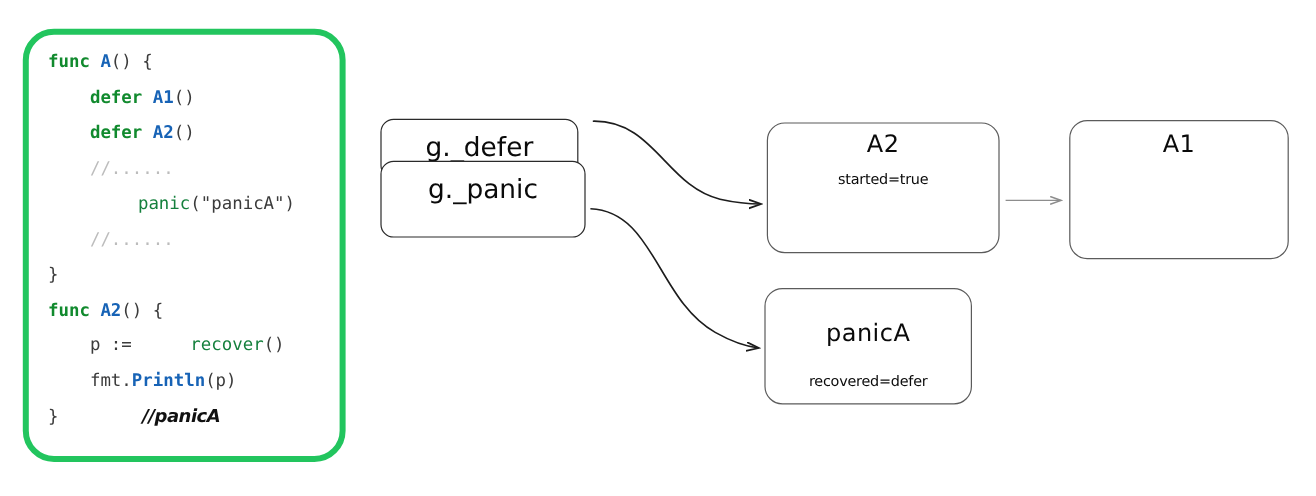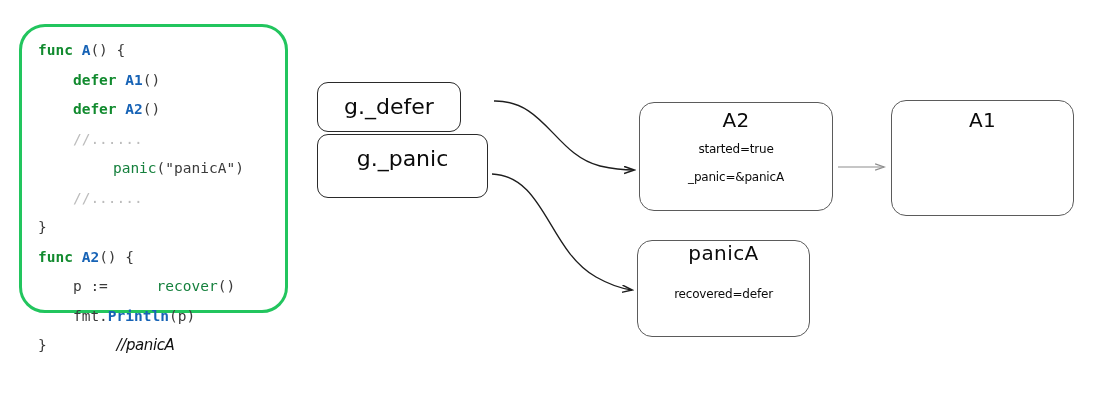--- a/index.html
+++ b/index.html
@@ -32,23 +32,23 @@
     height: 413px;
     pointer-events: none;
   }
 
   
   #code-panel {
     position: absolute;
     left: 19px;
     top: 24px;
     width: 269px;
-    height: 289px;
+    height: 361px;
     box-sizing: border-box;
-    border: 3px solid #22c55e;
+    border: 5px solid #22c55e;
     border-radius: 26px;
     background: #ffffff;
   }
   #code-listing {
     position: absolute;
     left: 16px;
     top: 9px;
     right: 6px;
     font-family: "DejaVu Sans Mono", "Liberation Mono", monospace;
     font-size: 14.5px;
@@ -58,21 +58,21 @@
   }
   .code-line { height: 29.5px; }
   .tok-kw      { color: #118a2e; font-weight: bold; }
   .tok-fn      { color: #1763b6; font-weight: bold; }
   .tok-builtin { color: #15803d; margin-left: 40px; }
   .tok-plain   { color: #3b3b3b; }
   .tok-str     { color: #3b3b3b; }
   .tok-comment { color: #bcbcbc; }
   .tok-hand {
     font-family: "DejaVu Sans", sans-serif;
-    font-weight: normal;
+    font-weight: bold;
     font-style: italic;
     font-size: 15px;
     color: #111111;
     letter-spacing: -0.4px;
   }
 
   
   .node {
     position: absolute;
     box-sizing: border-box;
@@ -89,22 +89,22 @@
     font-weight: normal;
   }
   .node .node-field {
     font-size: 12px;
     letter-spacing: -0.2px;
     white-space: nowrap;
   }
 
   
   #node-g-defer {
-    left: 317px; top: 82px;
-    width: 144px; height: 50px;
+    left: 317px; top: 99px;
+    width: 165px; height: 50px;
     border-width: 1.8px;
     border-color: #2a2a2a;
     border-radius: 11px;
     text-align: center;
   }
   #node-g-panic {
     left: 317px; top: 134px;
     width: 171px; height: 64px;
     border-width: 1.8px;
     border-color: #2a2a2a;
@@ -148,21 +148,21 @@
   }
 
   
   #node-panica {
     left: 637px; top: 240px;
     width: 173px; height: 97px;
     border-radius: 15px;
   }
   #node-panica .node-title {
     display: block;
-    margin-top: 0;
+    margin-top: 24px;
     font-size: 20px;
   }
   #node-panica .node-field {
     display: block;
     margin-top: 19px;
     line-height: 20px;
   }
 </style>
 </head>
 <body>
@@ -194,21 +194,20 @@
     <span class="node-title">g._defer</span>
   </div>
 
   <div class="node" id="node-g-panic">
     <span class="node-title">g._panic</span>
   </div>
 
   <div class="node" id="node-a2">
     <span class="node-title">A2</span>
     <span class="node-field">started=true</span>
-    <span class="node-field">_panic=&amp;panicA</span>
   </div>
 
   <div class="node" id="node-a1">
     <span class="node-title">A1</span>
   </div>
 
   <div class="node" id="node-panica">
     <span class="node-title">panicA</span>
     <span class="node-field">recovered=defer</span>
   </div>

